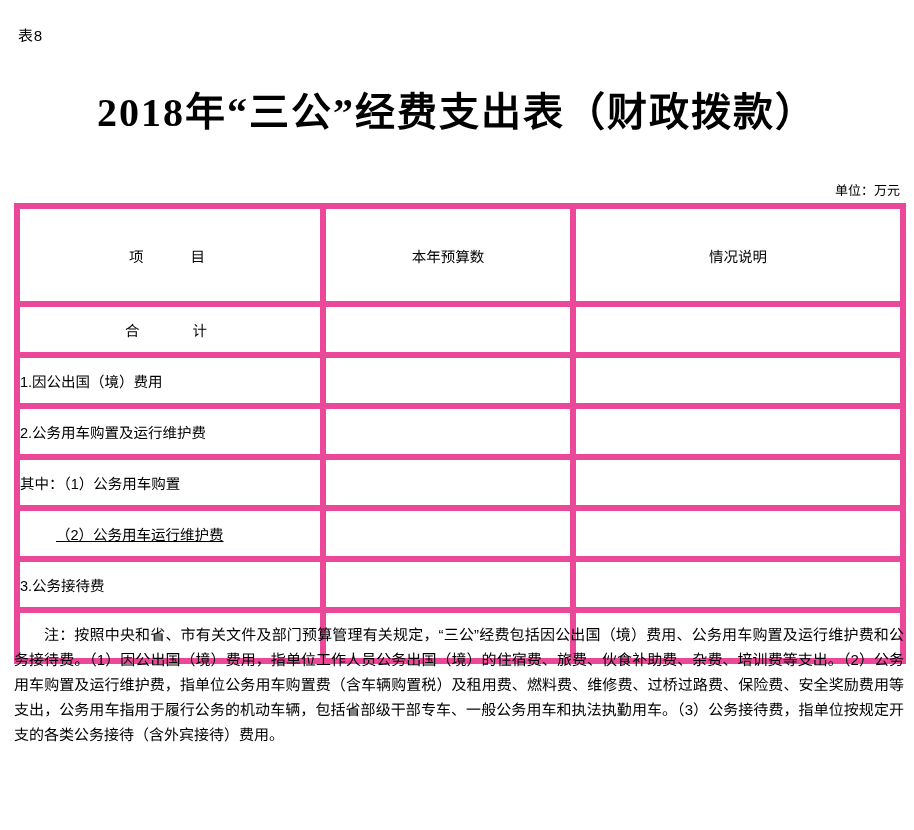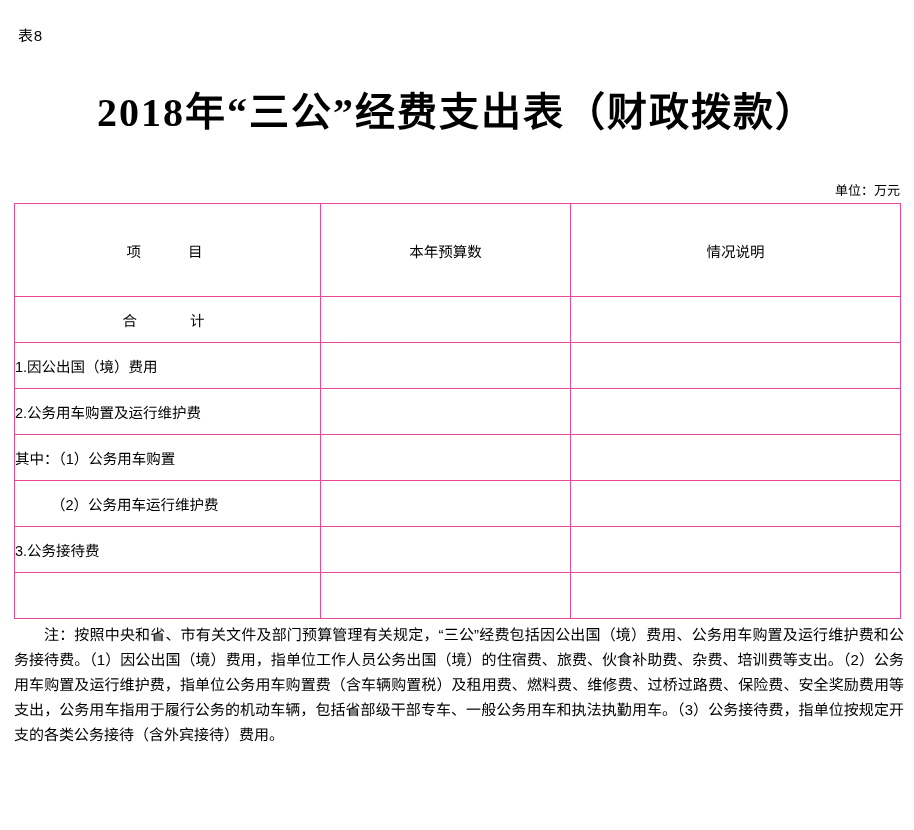--- a/index.html
+++ b/index.html
@@ -53,21 +53,21 @@
     position: absolute;
     left: 14px;
     top: 203px;
     width: 886px;
     border-collapse: collapse;
     table-layout: fixed;
     font-family: "Liberation Sans", "DejaVu Sans", sans-serif;
     font-size: 14.5px;
   }
   table.budget td {
-    border: 1px solid #ec4899;
+    border: 6px solid #ec4899;
     padding: 0;
     vertical-align: middle;
   }
   col.c1 { width: 306px; }
   col.c2 { width: 250px; }
   col.c3 { width: 330px; }
 
   .hdr-row td {
     height: 92px;
     text-align: center;
@@ -79,20 +79,21 @@
   .row td {
     height: 45px;
   }
   .cell-label {
     padding-left: 12px;
     text-align: left;
     margin-top: 32px;
   }
   .cell-label.indent {
     padding-left: 36px;
+    text-decoration: underline;
   }
   .cell-center {
     text-align: center;
     letter-spacing: 8px;
     padding-left: 8px;
     margin-left: 8px;
   }
   .cell-blank { }
 
   .footnote {

